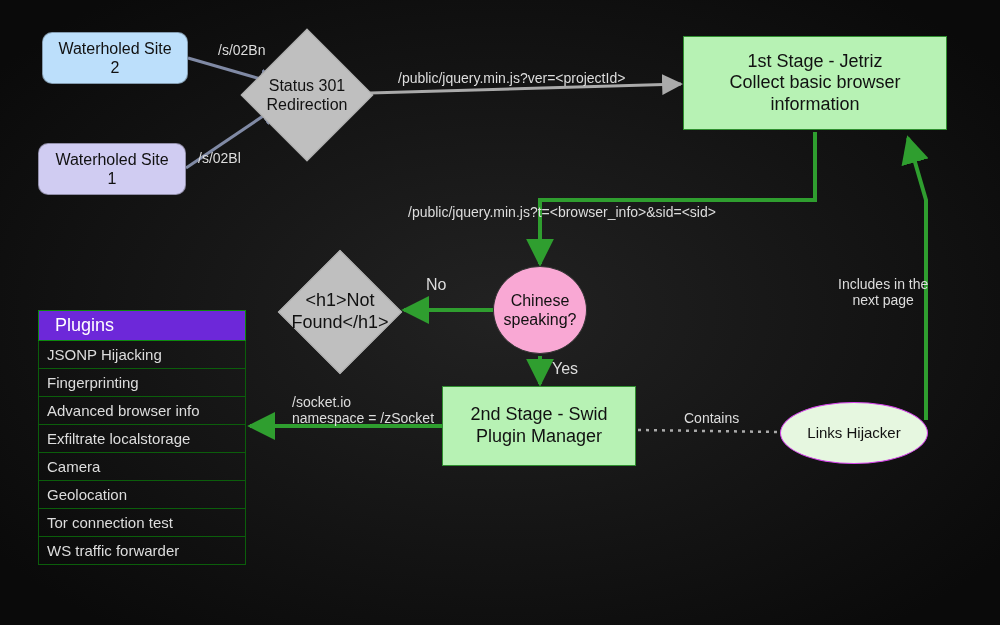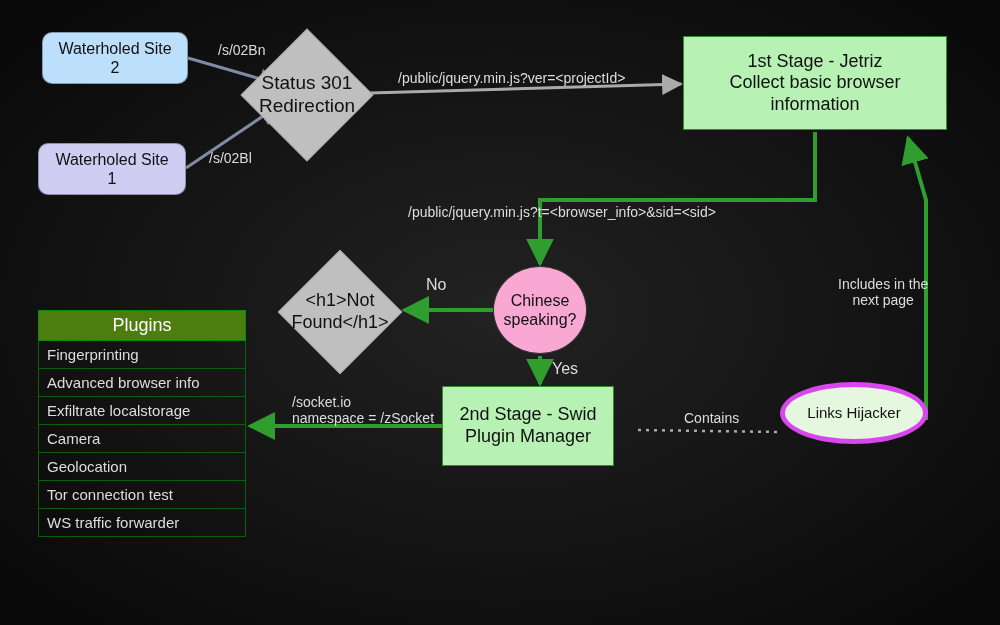--- a/index.html
+++ b/index.html
@@ -41,74 +41,73 @@
     transform: rotate(45deg);
     background: #bfbfbf;
     border: 1px solid #aaa;
   }
   .diamond-label {
     position: absolute;
     left: 50%; top: 50%;
     transform: translate(-50%, -50%);
     text-align: center;
     color: #111;
-    font-size: 19px;
+    font-size: 16px;
     line-height: 1.2;
     width: 120px;
   }
   #diamond1 { left: 260px; top: 48px; }
   #diamond2 { left: 296px; top: 268px; }
   #diamond2 .diamond { width: 86px; height: 86px; }
   #diamond2 .diamond-label { font-size: 18px; width: 110px; }
 
   
   .stage {
     background: #b7f2b4;
     border: 1px solid #2f8f2f;
     color: #111;
     font-size: 18px;
     padding: 0;
   }
   #stage1 { left: 683px; top: 36px; width: 264px; height: 94px; }
-  #stage2 { left: 442px; top: 386px; width: 172px; height: 80px; }
+  #stage2 { left: 442px; top: 386px; width: 194px; height: 80px; }
 
   
   #decision {
     left: 493px; top: 266px;
     width: 94px; height: 88px;
     background: #f9a8d4;
     border-radius: 50%;
     color: #111;
     font-size: 16px;
   }
 
   
   #ellipse {
-    left: 780px; top: 382px;
+    left: 780px; top: 402px;
     width: 148px; height: 62px;
     background: #e6f7e0;
     border-radius: 50%;
     color: #111;
-    border: 5px solid #d946ef;
+    border: 1px solid #d946ef;
     font-size: 15px;
   }
 
   
   #plugins {
     position: absolute;
     left: 38px; top: 310px;
     width: 208px;
     font-size: 15px;
     color: #ddd;
   }
   #plugins .phead {
-    background: #4d7c0f;
+    background: #6d28d9;
     color: #fff;
-    text-align: center;
-    padding: 4px 0;
+    padding: 4px 16px;
     font-size: 18px;
     border: 1px solid #0d8a0d;
   }
   #plugins .prow {
     border: 1px solid #0b5e0b;
     border-top: none;
     padding: 5px 8px;
     background: transparent;
   }
 
@@ -188,30 +187,31 @@
 <div id="stage2" class="node stage">
   <span>2nd Stage - Swid<br>Plugin Manager</span>
 </div>
 
 <div id="ellipse" class="node">
   <span>Links Hijacker</span>
 </div>
 
 <div id="plugins">
   <div class="phead">Plugins</div>
+  <div class="prow">JSONP Hijacking</div>
   <div class="prow">Fingerprinting</div>
   <div class="prow">Advanced browser info</div>
   <div class="prow">Exfiltrate localstorage</div>
   <div class="prow">Camera</div>
   <div class="prow">Geolocation</div>
   <div class="prow">Tor connection test</div>
   <div class="prow">WS traffic forwarder</div>
 </div>
 
 <div class="lbl" style="left:218px; top:42px;">/s/02Bn</div>
-<div class="lbl" style="left:209px; top:150px;">/s/02Bl</div>
+<div class="lbl" style="left:198px; top:150px;">/s/02Bl</div>
 <div class="lbl" style="left:398px; top:70px;">/public/jquery.min.js?ver=&lt;projectId&gt;</div>
 <div class="lbl" style="left:408px; top:204px;">/public/jquery.min.js?t=&lt;browser_info&gt;&amp;sid=&lt;sid&gt;</div>
 <div class="lbl" style="left:426px; top:276px; font-size:16px;">No</div>
 <div class="lbl" style="left:552px; top:360px; font-size:16px;">Yes</div>
 <div class="lbl" style="left:292px; top:394px; white-space:pre; ">/socket.io<br>namespace = /zSocket</div>
 <div class="lbl" style="left:684px; top:410px;">Contains</div>
 <div class="lbl" style="left:838px; top:276px; white-space:pre; text-align:center;">Includes in the<br>next page</div>
 
 </body></html>

